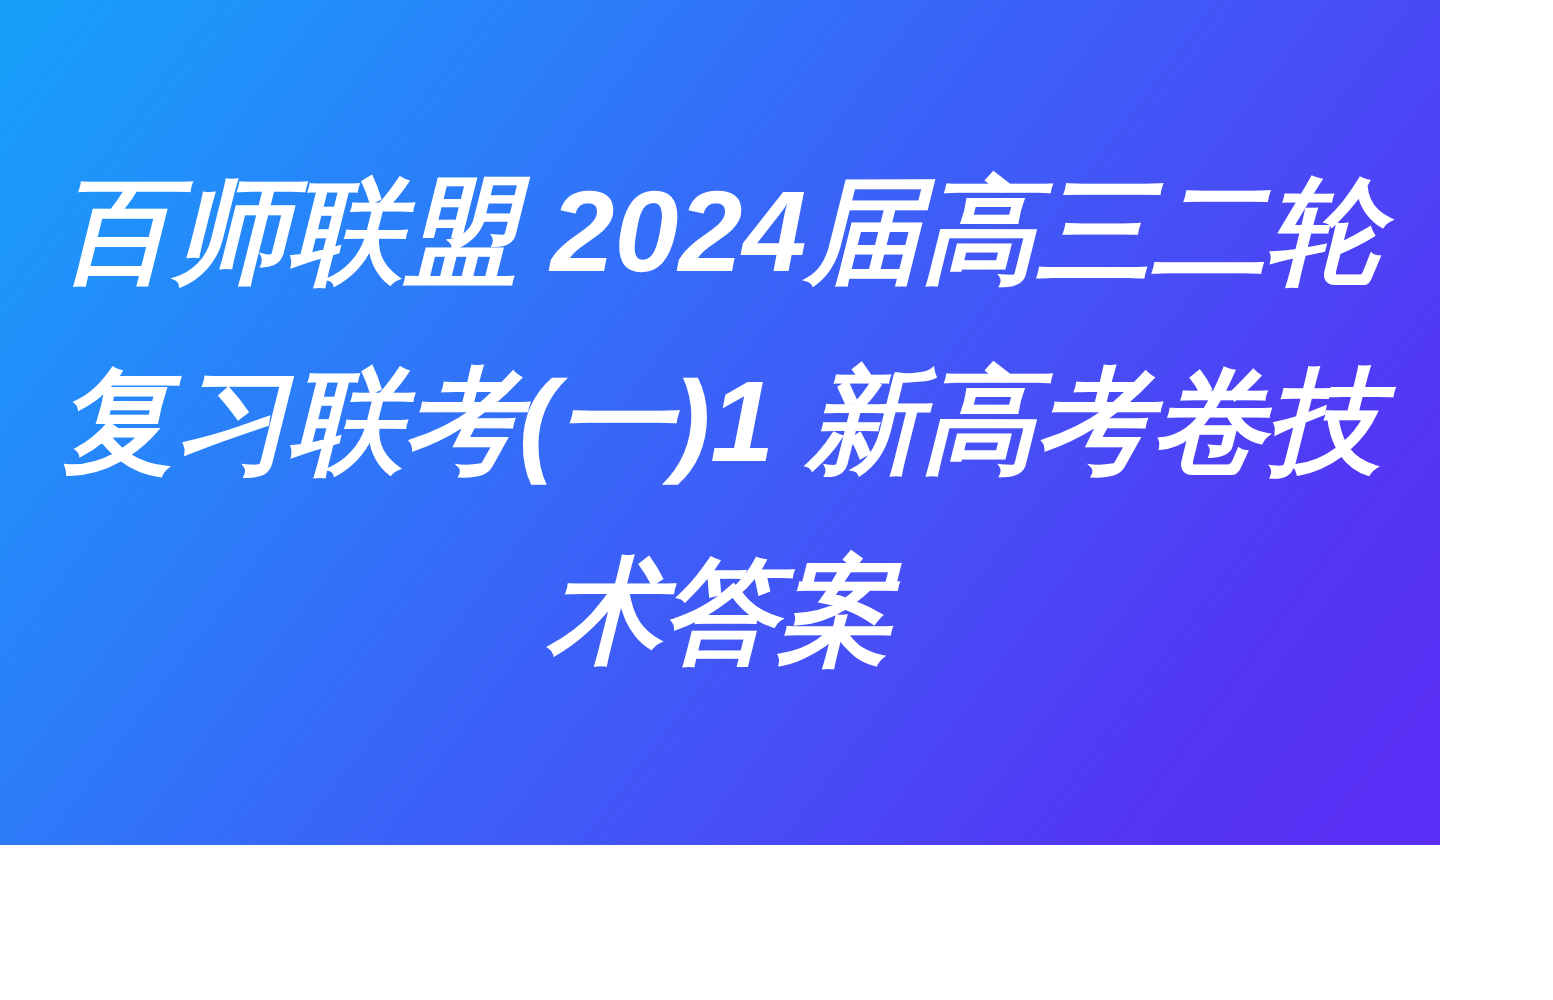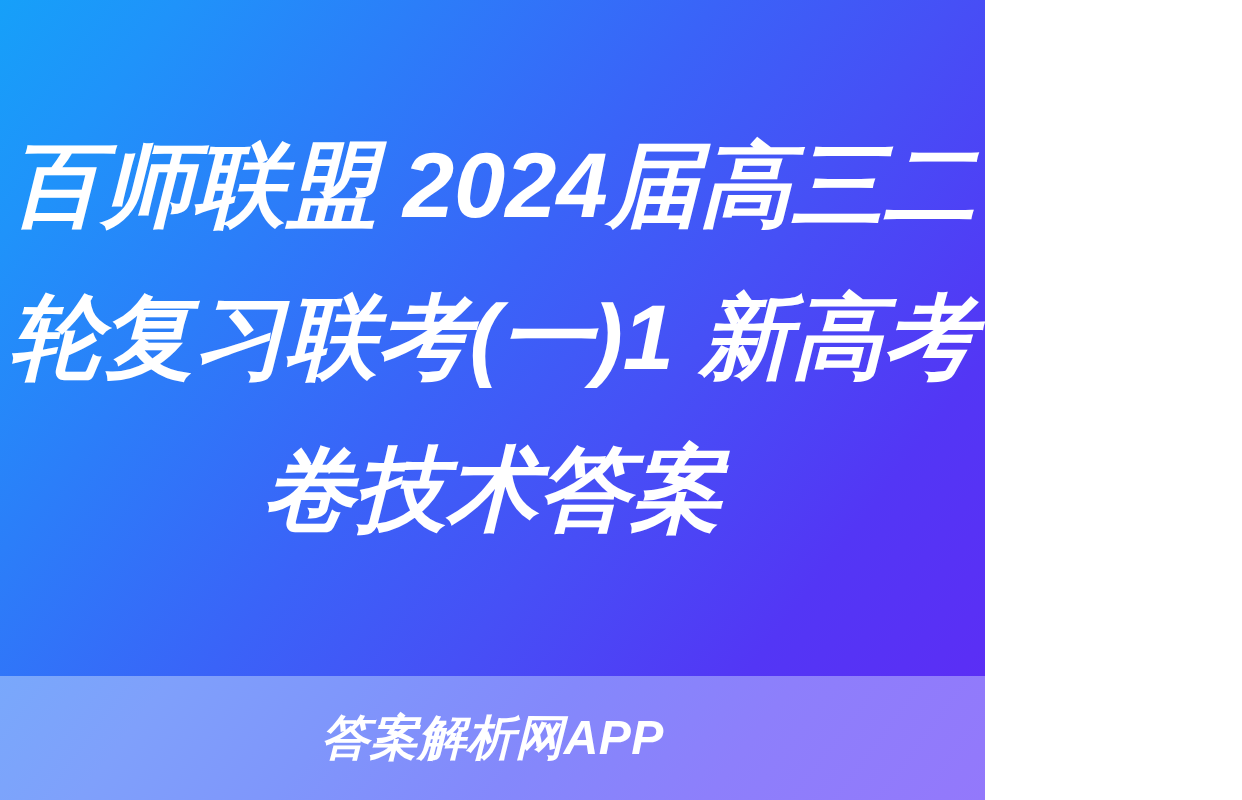--- a/index.html
+++ b/index.html
@@ -7,21 +7,21 @@
 
   html, body {
     width: 1242px;
     height: 800px;
     overflow: hidden;
     background: #ffffff;
   }
 
   .poster {
     position: relative;
-    width: 985px;
+    width: 1152px;
     height: 800px;
     display: flex;
     flex-direction: column;
     font-family: "Liberation Sans", "DejaVu Sans", sans-serif;
   }
 
   
   .hero {
     position: relative;
     width: 100%;
@@ -86,17 +86,14 @@
 </style>
 </head>
 <body>
 
 <div class="poster">
 
   <div class="hero">
     <h1 class="hero-title">百师联盟 2024届高三二轮复习联考(一)1 新高考卷技术答案</h1>
   </div>
 
-  <div class="footer">
-    <span class="footer-brand">答案解析网APP</span>
-  </div>
 
 </div>
 
 </body></html>

